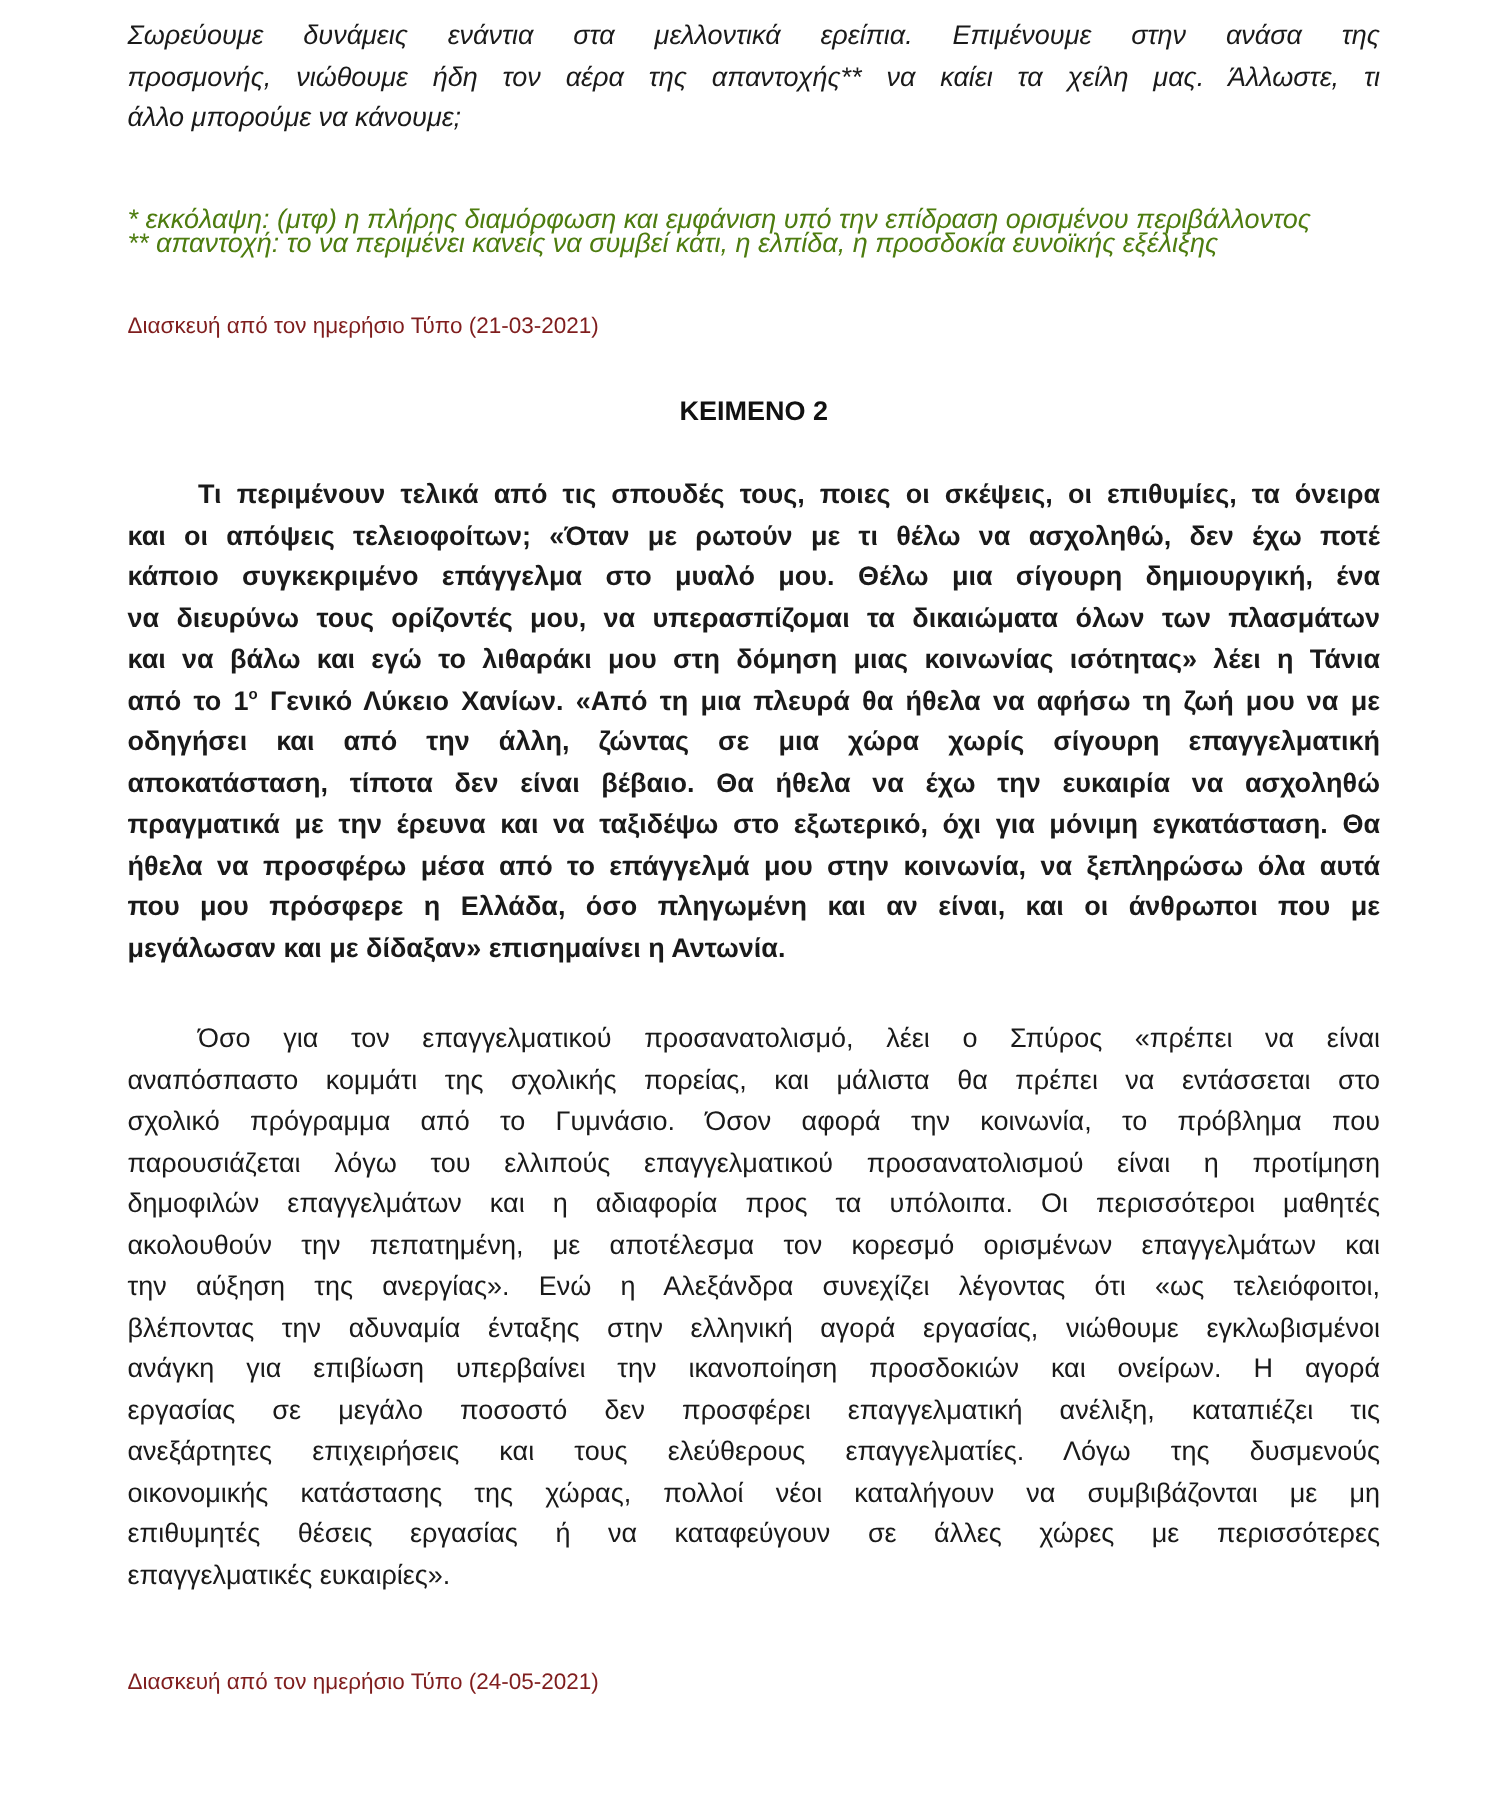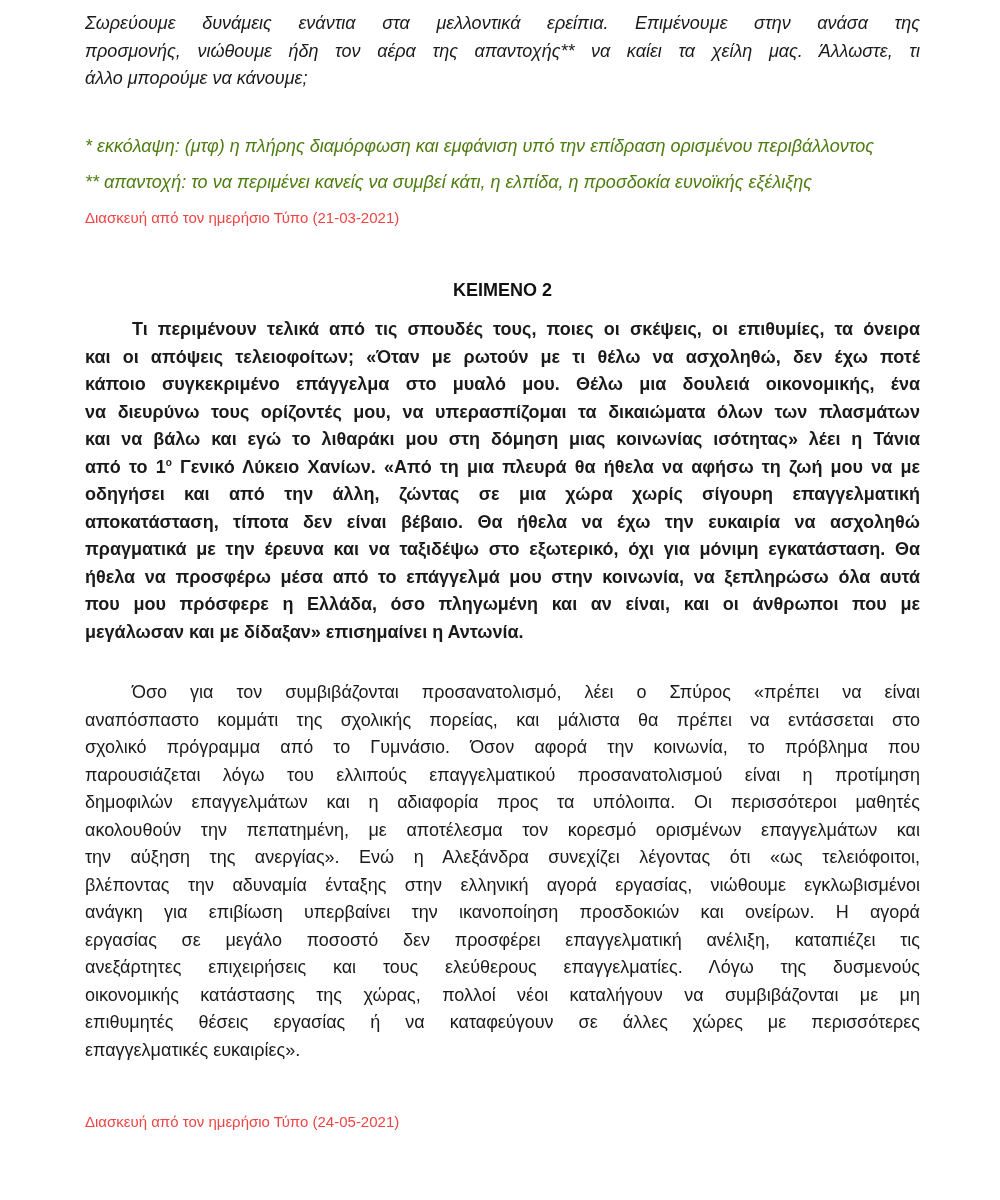--- a/index.html
+++ b/index.html
@@ -3,61 +3,61 @@
   <meta charset="utf-8">
   <style>
     html, body { margin: 0; padding: 0; background: #ffffff; }
     body { width: 1000px; height: 1200px; position: relative; overflow: hidden; }
     .page { position: absolute; left: 85px; top: 10px; width: 835px; color: #1a1a1a; font-family: "Liberation Sans", sans-serif; }
     .p { font-size: 18px; line-height: 27.5px; margin: 0; }
     .line { display: block; text-align: justify; text-align-last: justify; white-space: nowrap; height: 27.5px; }
     .line.last { text-align-last: left; }
     .indent { padding-left: 47px; }
     .footnote { font-size: 18px; font-style: italic; margin: 0; line-height: 16px; color: #4d7c0f; }
-    .source { font-size: 15px; margin: 0; color: #ef4444; }
+    .source { font-size: 15px; margin: 0; color: #7f1d1d; }
     .heading { font-size: 18px; font-weight: bold; text-align: center; margin: 0; color: #111; }
     sup { font-size: 10px; vertical-align: 7px; line-height: 0; }
   </style>
 </head>
 <body>
 
 <div class="page">
 
   <div class="p" style="position:absolute; top:0; width:835px;font-style:italic;">
     <span class="line">Σωρεύουμε δυνάμεις ενάντια στα μελλοντικά ερείπια. Επιμένουμε στην ανάσα της</span>
     <span class="line">προσμονής, νιώθουμε ήδη τον αέρα της απαντοχής** να καίει τα χείλη μας. Άλλωστε, τι</span>
     <span class="line last">άλλο μπορούμε να κάνουμε;</span>
   </div>
 
   <div style="position:absolute; top:128px; width:835px;">
     <p class="footnote">* εκκόλαψη: (μτφ) η πλήρης διαμόρφωση και εμφάνιση υπό την επίδραση ορισμένου περιβάλλοντος</p>
-    <p class="footnote" style="margin-top:20px;">** απαντοχή: το να περιμένει κανείς να συμβεί κάτι, η ελπίδα, η προσδοκία ευνοϊκής εξέλιξης</p>
+    <p class="footnote" style="margin-top:0;">** απαντοχή: το να περιμένει κανείς να συμβεί κάτι, η ελπίδα, η προσδοκία ευνοϊκής εξέλιξης</p>
   </div>
 
   <p class="source" style="position:absolute; top:199px;">Διασκευή από τον ημερήσιο Τύπο (21-03-2021)</p>
 
-  <h2 class="heading" style="position:absolute; top:270px; width:835px;">ΚΕΙΜΕΝΟ 2</h2>
+  <h2 class="heading" style="position:absolute; top:254px; width:835px;">ΚΕΙΜΕΝΟ 2</h2>
 
   <div class="p" style="position:absolute; top:306px; width:835px;font-weight:bold;">
     <span class="line indent">Τι περιμένουν τελικά από τις σπουδές τους, ποιες οι σκέψεις, οι επιθυμίες, τα όνειρα</span>
     <span class="line">και οι απόψεις τελειοφοίτων; «Όταν με ρωτούν με τι θέλω να ασχοληθώ, δεν έχω ποτέ</span>
-    <span class="line">κάποιο συγκεκριμένο επάγγελμα στο μυαλό μου. Θέλω μια δουλειά οικονομικής, ένα</span>
+    <span class="line">κάποιο συγκεκριμένο επάγγελμα στο μυαλό μου. Θέλω μια σίγουρη δημιουργική, ένα</span>
     <span class="line">να διευρύνω τους ορίζοντές μου, να υπερασπίζομαι τα δικαιώματα όλων των πλασμάτων</span>
     <span class="line">και να βάλω και εγώ το λιθαράκι μου στη δόμηση μιας κοινωνίας ισότητας» λέει η Τάνια</span>
     <span class="line"><span>από το 1</span><sup>ο</sup> <span>Γενικό Λύκειο Χανίων. «Από τη μια πλευρά θα ήθελα να αφήσω τη ζωή μου να με</span></span>
     <span class="line">οδηγήσει και από την άλλη, ζώντας σε μια χώρα χωρίς σίγουρη επαγγελματική</span>
     <span class="line">αποκατάσταση, τίποτα δεν είναι βέβαιο. Θα ήθελα να έχω την ευκαιρία να ασχοληθώ</span>
     <span class="line">πραγματικά με την έρευνα και να ταξιδέψω στο εξωτερικό, όχι για μόνιμη εγκατάσταση. Θα</span>
     <span class="line">ήθελα να προσφέρω μέσα από το επάγγελμά μου στην κοινωνία, να ξεπληρώσω όλα αυτά</span>
     <span class="line">που μου πρόσφερε η Ελλάδα, όσο πληγωμένη και αν είναι, και οι άνθρωποι που με</span>
     <span class="line last">μεγάλωσαν και με δίδαξαν» επισημαίνει η Αντωνία.</span>
   </div>
 
   <div class="p" style="position:absolute; top:669px; width:835px;">
-    <span class="line indent">Όσο για τον συμβιβάζονται προσανατολισμό, λέει ο Σπύρος «πρέπει να είναι</span>
+    <span class="line indent">Όσο για τον επαγγελματικού προσανατολισμό, λέει ο Σπύρος «πρέπει να είναι</span>
     <span class="line">αναπόσπαστο κομμάτι της σχολικής πορείας, και μάλιστα θα πρέπει να εντάσσεται στο</span>
     <span class="line">σχολικό πρόγραμμα από το Γυμνάσιο. Όσον αφορά την κοινωνία, το πρόβλημα που</span>
     <span class="line">παρουσιάζεται λόγω του ελλιπούς επαγγελματικού προσανατολισμού είναι η προτίμηση</span>
     <span class="line">δημοφιλών επαγγελμάτων και η αδιαφορία προς τα υπόλοιπα. Οι περισσότεροι μαθητές</span>
     <span class="line">ακολουθούν την πεπατημένη, με αποτέλεσμα τον κορεσμό ορισμένων επαγγελμάτων και</span>
     <span class="line">την αύξηση της ανεργίας». Ενώ η Αλεξάνδρα συνεχίζει λέγοντας ότι «ως τελειόφοιτοι,</span>
     <span class="line">βλέποντας την αδυναμία ένταξης στην ελληνική αγορά εργασίας, νιώθουμε εγκλωβισμένοι</span>
     <span class="line">ανάγκη για επιβίωση υπερβαίνει την ικανοποίηση προσδοκιών και ονείρων. Η αγορά</span>
     <span class="line">εργασίας σε μεγάλο ποσοστό δεν προσφέρει επαγγελματική ανέλιξη, καταπιέζει τις</span>
     <span class="line">ανεξάρτητες επιχειρήσεις και τους ελεύθερους επαγγελματίες. Λόγω της δυσμενούς</span>

